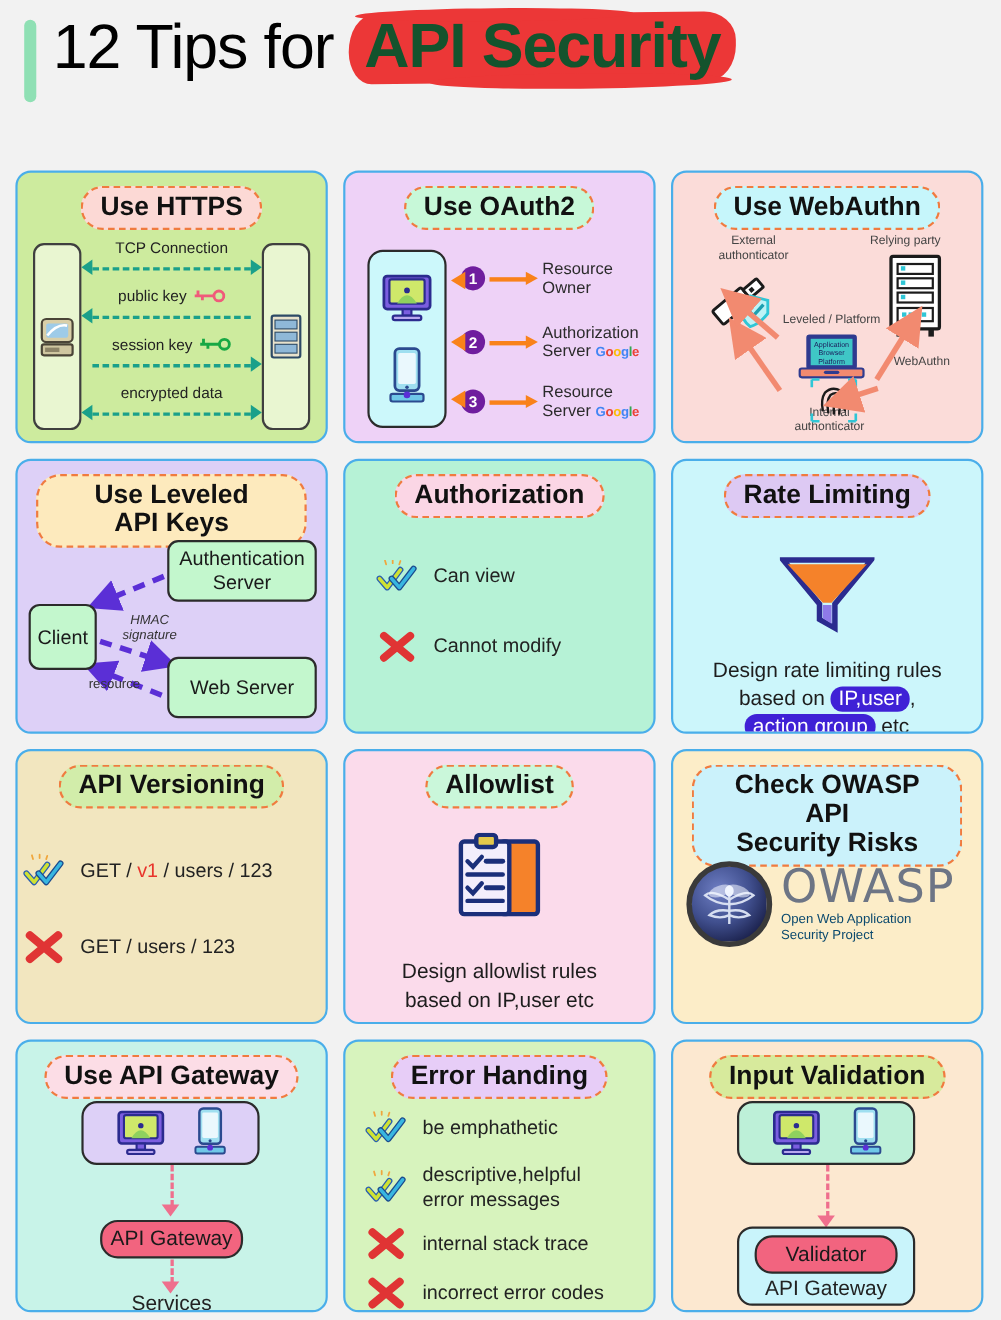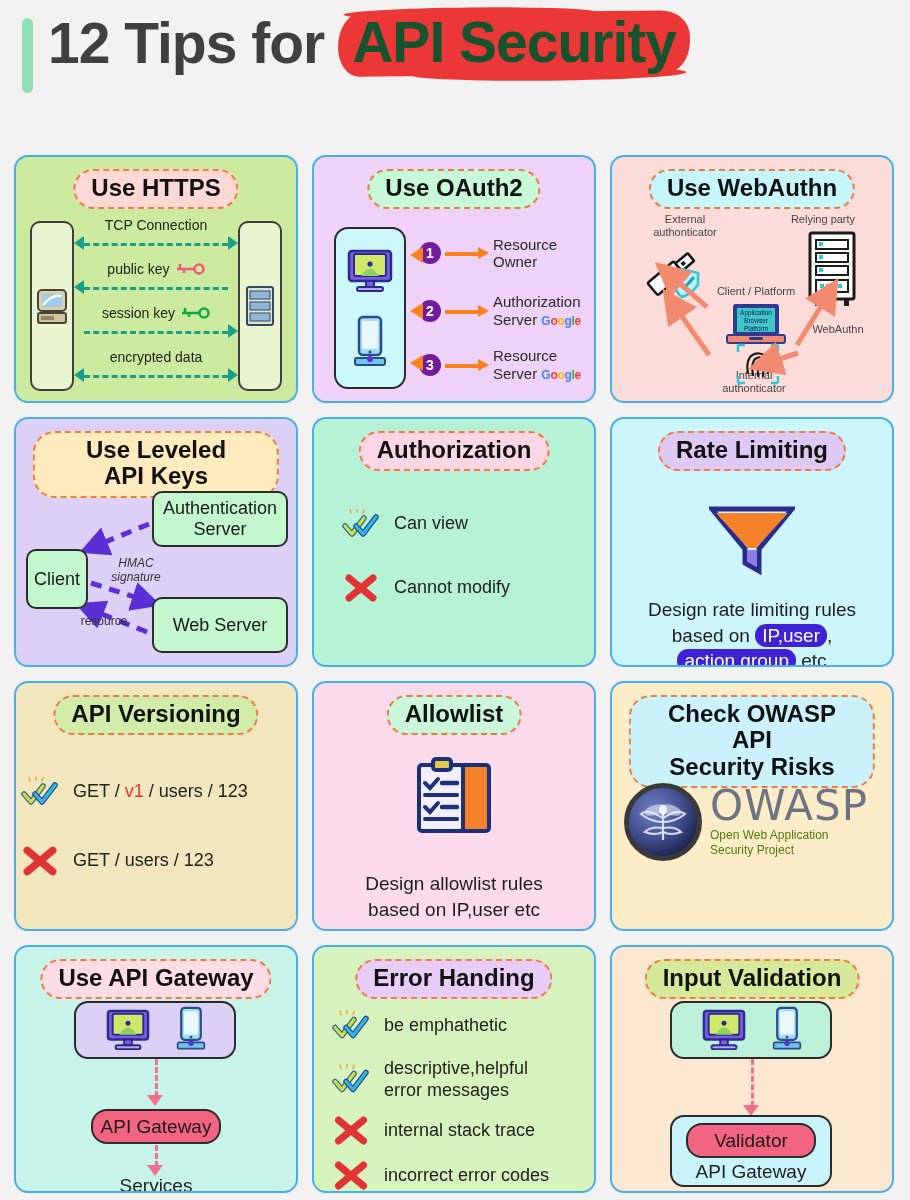--- a/index.html
+++ b/index.html
@@ -16,21 +16,21 @@
   .title-bar {
     position: absolute; left: 22px; top: 18px;
     width: 11px; height: 75px; border-radius: 6px;
     background: #8fe0b4;
   }
   .title-row {
     position: absolute; left: 48px; top: 10px;
     display: flex; align-items: center; gap: 14px;
   }
   .title-plain {
-    font-size: 57px; font-weight: bold; color: #404040;
+    font-size: 57px; font-weight: normal; color: #000000;
     letter-spacing: -1px; line-height: 1;
   }
   .title-hl-wrap { position: relative; padding: 4px 14px 6px 14px; }
   .title-hl-bg {
     position: absolute; left: 0; top: 2px; right: 0; bottom: 2px;
     background: #ec3737;
     border-radius: 26px 34px 30px 24px / 40px 30px 38px 34px;
     transform: rotate(-0.6deg);
   }
   .title-hl-bg::after {
@@ -206,21 +206,21 @@
   }
 
   
   .owasp-wrap { position: absolute; left: 12px; top: 100px; display: flex; align-items: center; gap: 8px; }
   .owasp-ball {
     width: 78px; height: 78px; border-radius: 50%;
     background: radial-gradient(circle at 36% 32%, #6f7fc4 0%, #41508f 45%, #1d2450 78%);
     border: 5px solid #3a3a3a; position: relative; flex: 0 0 auto;
   }
   .owasp-word { font-size: 42px; color: #6d7585; letter-spacing: 1px; line-height: 0.95; font-family: "DejaVu Sans", sans-serif; }
-  .owasp-sub { font-size: 12px; color: #4d7c0f; line-height: 1.25; margin-top: 2px; }
+  .owasp-sub { font-size: 12px; color: #0c4a6e; line-height: 1.25; margin-top: 2px; }
 
   
   .dev-box {
     position: absolute; border: 2px solid #2b2b2b; border-radius: 14px;
     display: flex; align-items: center; justify-content: center; gap: 22px;
   }
   .pill-red {
     position: absolute; background: #f2647f; border: 2px solid #2b2b2b;
     border-radius: 16px; display: flex; align-items: center; justify-content: center;
     font-size: 19px; color: #1a1a1a;
@@ -385,21 +385,21 @@
       </div>
       <div class="back-arrow" style="left:96px; top:198px;"></div>
     </div>
 
     <div class="card bg-pinkish">
       <div class="pill p-cyan">Use WebAuthn</div>
       <div class="wa">
         <div class="wa-lbl" style="left:18px; top:56px; width:110px; white-space:pre-line;">External
 authonticator</div>
         <div class="wa-lbl" style="right:14px; top:56px; width:110px;">Relying party</div>
-        <div class="wa-lbl" style="left:84px; top:128px; width:120px;">Client / Platform</div>
+        <div class="wa-lbl" style="left:84px; top:128px; width:120px;">Leveled / Platform</div>
         <div class="wa-lbl" style="left:82px; top:212px; width:120px; white-space:pre-line;">Internal
 authonticator</div>
         <div class="wa-lbl" style="right:14px; top:166px; width:80px;">WebAuthn</div>
 
         <svg style="position:absolute; left:30px; top:82px;" width="70" height="62" viewBox="0 0 70 62">
           <g transform="rotate(-40 35 31)">
             <rect x="4" y="22" width="34" height="16" rx="2" fill="#fff" stroke="#1b1b1b" stroke-width="2.6"></rect>
             <rect x="38" y="25" width="16" height="10" rx="1" fill="#fff" stroke="#1b1b1b" stroke-width="2.6"></rect>
             <rect x="42" y="28" width="4" height="4" fill="#1b1b1b"></rect>
           </g>

